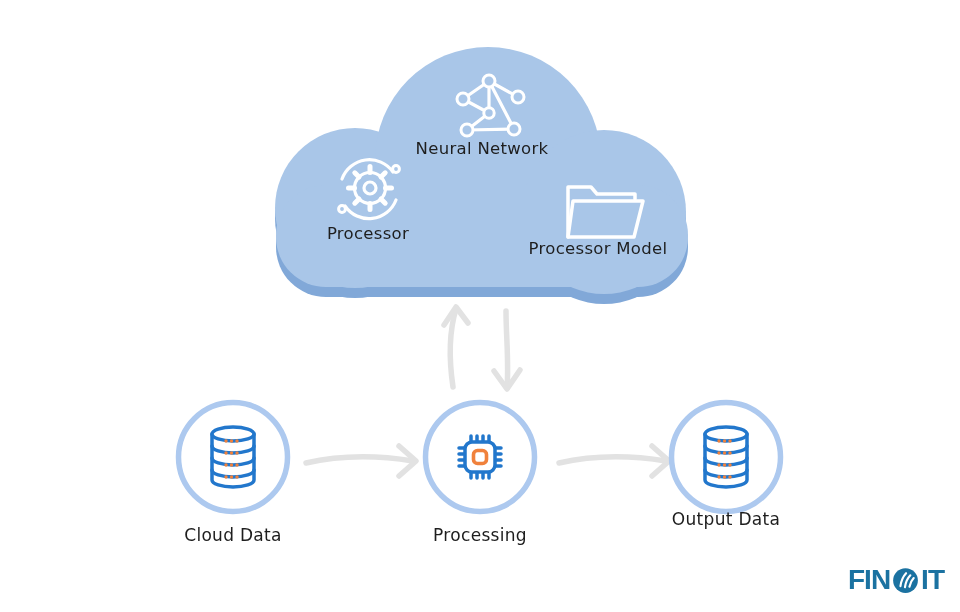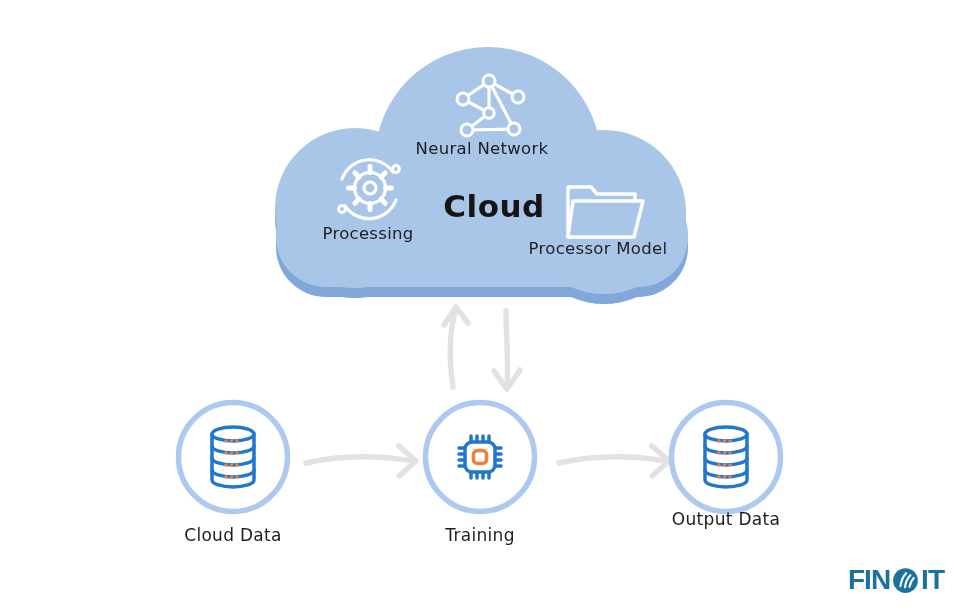--- a/index.html
+++ b/index.html
@@ -162,26 +162,25 @@
             <circle class="odot" cx="30" cy="39" r="1.7"></circle>
           <circle class="odot" cx="19" cy="51" r="1.7"></circle>
             <circle class="odot" cx="24.5" cy="51" r="1.7"></circle>
             <circle class="odot" cx="30" cy="51" r="1.7"></circle>
         </g>
       </g>
     </g>
   </svg>
 
   <div class="lbl" style="left:482px;top:139px;">Neural Network</div>
-  <div class="lbl" style="left:368px;top:224px;">Processing</div>
-  <div class="cloud-title" style="left:494px;top:188px;">Cloud</div>
+  <div class="lbl" style="left:368px;top:224px;">Processor</div>
   <div class="lbl" style="left:598px;top:239px;">Processor Model</div>
 
   <div class="lbl lbl-node" style="left:233px;top:525px;">Cloud Data</div>
-  <div class="lbl lbl-node" style="left:480px;top:525px;">Training</div>
+  <div class="lbl lbl-node" style="left:480px;top:525px;">Processing</div>
   <div class="lbl lbl-node" style="left:726px;top:509px;">Output Data</div>
 
   <div class="logo">
     <span class="logo-text">FIN</span>
     <svg class="logo-o" viewBox="0 0 24 24" aria-hidden="true">
       <circle cx="12" cy="12" r="11" fill="#1b72a1"></circle>
       <path d="M7.5 17 C8.2 11.5 10 8.2 12.5 5.5" stroke="#fff" stroke-width="1.9" fill="none" stroke-linecap="round"></path>
       <path d="M11.5 18 C12.2 13 14 9.8 16.3 7.4" stroke="#fff" stroke-width="1.9" fill="none" stroke-linecap="round"></path>
       <path d="M15.5 17.5 C16.2 14 17.6 11.6 19.3 9.8" stroke="#fff" stroke-width="1.9" fill="none" stroke-linecap="round"></path>
     </svg>

